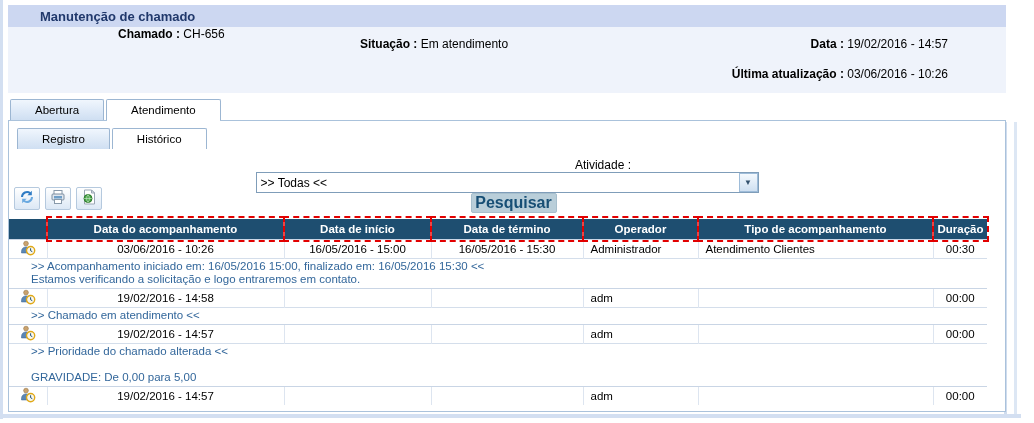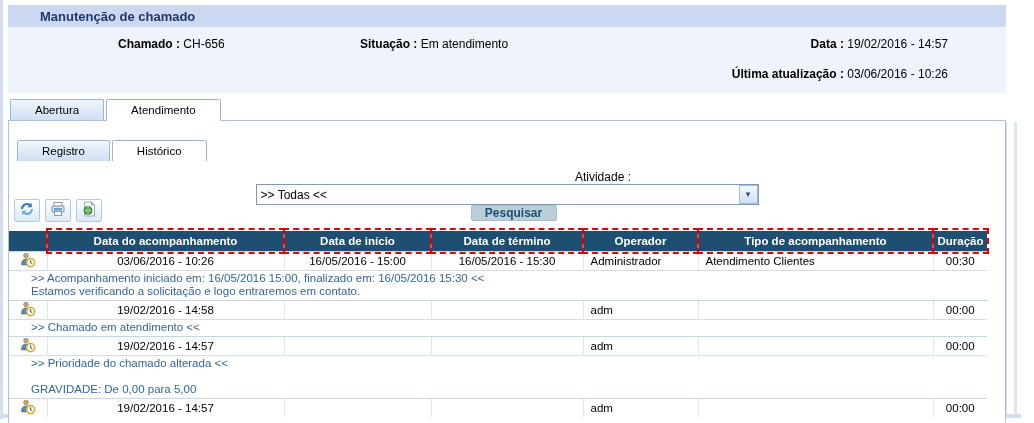--- a/index.html
+++ b/index.html
@@ -16,58 +16,58 @@
   .content{position:absolute;left:8px;top:5px;width:998px;}
 
   
   .title-bar{height:22px;background:#ccd7f1;display:flex;align-items:center;}
   .title-bar .title{font-weight:bold;color:#20386b;font-size:13px;padding-left:32px;}
 
   
   .info{position:relative;height:66px;background:#eff3fb;font-size:12px;}
   .info .pair{position:absolute;white-space:nowrap;}
   .info .lbl{font-weight:bold;}
-  .pair-chamado{left:110px;top:10px;}
+  .pair-chamado{left:110px;top:0;}
   .pair-situacao{left:352px;top:10px;}
   .pair-data{right:58px;top:10px;}
   .pair-ultima{right:58px;top:40px;}
 
   
   .tabs{display:flex;margin-top:6px;margin-left:2px;position:relative;z-index:2;}
   .tab{
     height:20px;line-height:20px;padding:0 24px;margin-right:2px;
     border:1px solid #9cb6d2;border-bottom:none;border-radius:2px 2px 0 0;
     background:linear-gradient(#f0f6fd,#cfdff2);cursor:default;font-size:11.5px;
   }
   .tab.active{background:#ffffff;position:relative;}
   .tab.active::after{content:"";position:absolute;left:0;right:0;bottom:-1px;height:1px;background:#fff;}
 
   .panel{
     border:1px solid #aac2db;background:#fff;min-height:286px;width:996px;
     margin-top:0;position:relative;z-index:1;
   }
-  .subtabs{display:flex;margin:19px 0 0 8px;}
+  .subtabs{display:flex;margin:7px 0 0 8px;}
 
   
   .filter{display:flex;align-items:center;margin-top:9px;height:21px;flex-direction:column;}
   .filter .flabel{width:253px;text-align:right;padding-right:5px;}
   .select{
     width:497px;height:19px;border:1px solid #7f9db9;background:#fff;
     display:flex;align-items:center;padding-left:4px;box-sizing:content-box;
   }
   .select .sel-text{flex:1;}
   .select .arrow-box{
     width:17px;height:17px;margin:0;border:1px solid #9ebcd9;
     background:linear-gradient(#f4f9fe,#cfe0f1);
     display:flex;align-items:center;justify-content:center;
     font-size:8px;color:#33516e;
   }
   .btn-pesquisar{
     margin-left:13px;width:84px;height:21px;border:1px solid #a7bfcd;border-radius:2px;
-    background:#b9ced9;color:#174f75;font-weight:bold;font-size:12px;
+    background:#b9ced9;color:#174f75;font-weight:bold;font-size:16px;
     display:flex;align-items:center;justify-content:center;cursor:pointer;
   }
 
   
   .toolbar{display:flex;margin:8px 0 0 5px;}
   .tool-btn{
     width:24px;height:21px;margin-right:5px;border:1px solid #b5c9de;border-radius:2px;
     background:linear-gradient(#ffffff,#dce8f5);
     display:flex;align-items:center;justify-content:center;cursor:pointer;
   }

